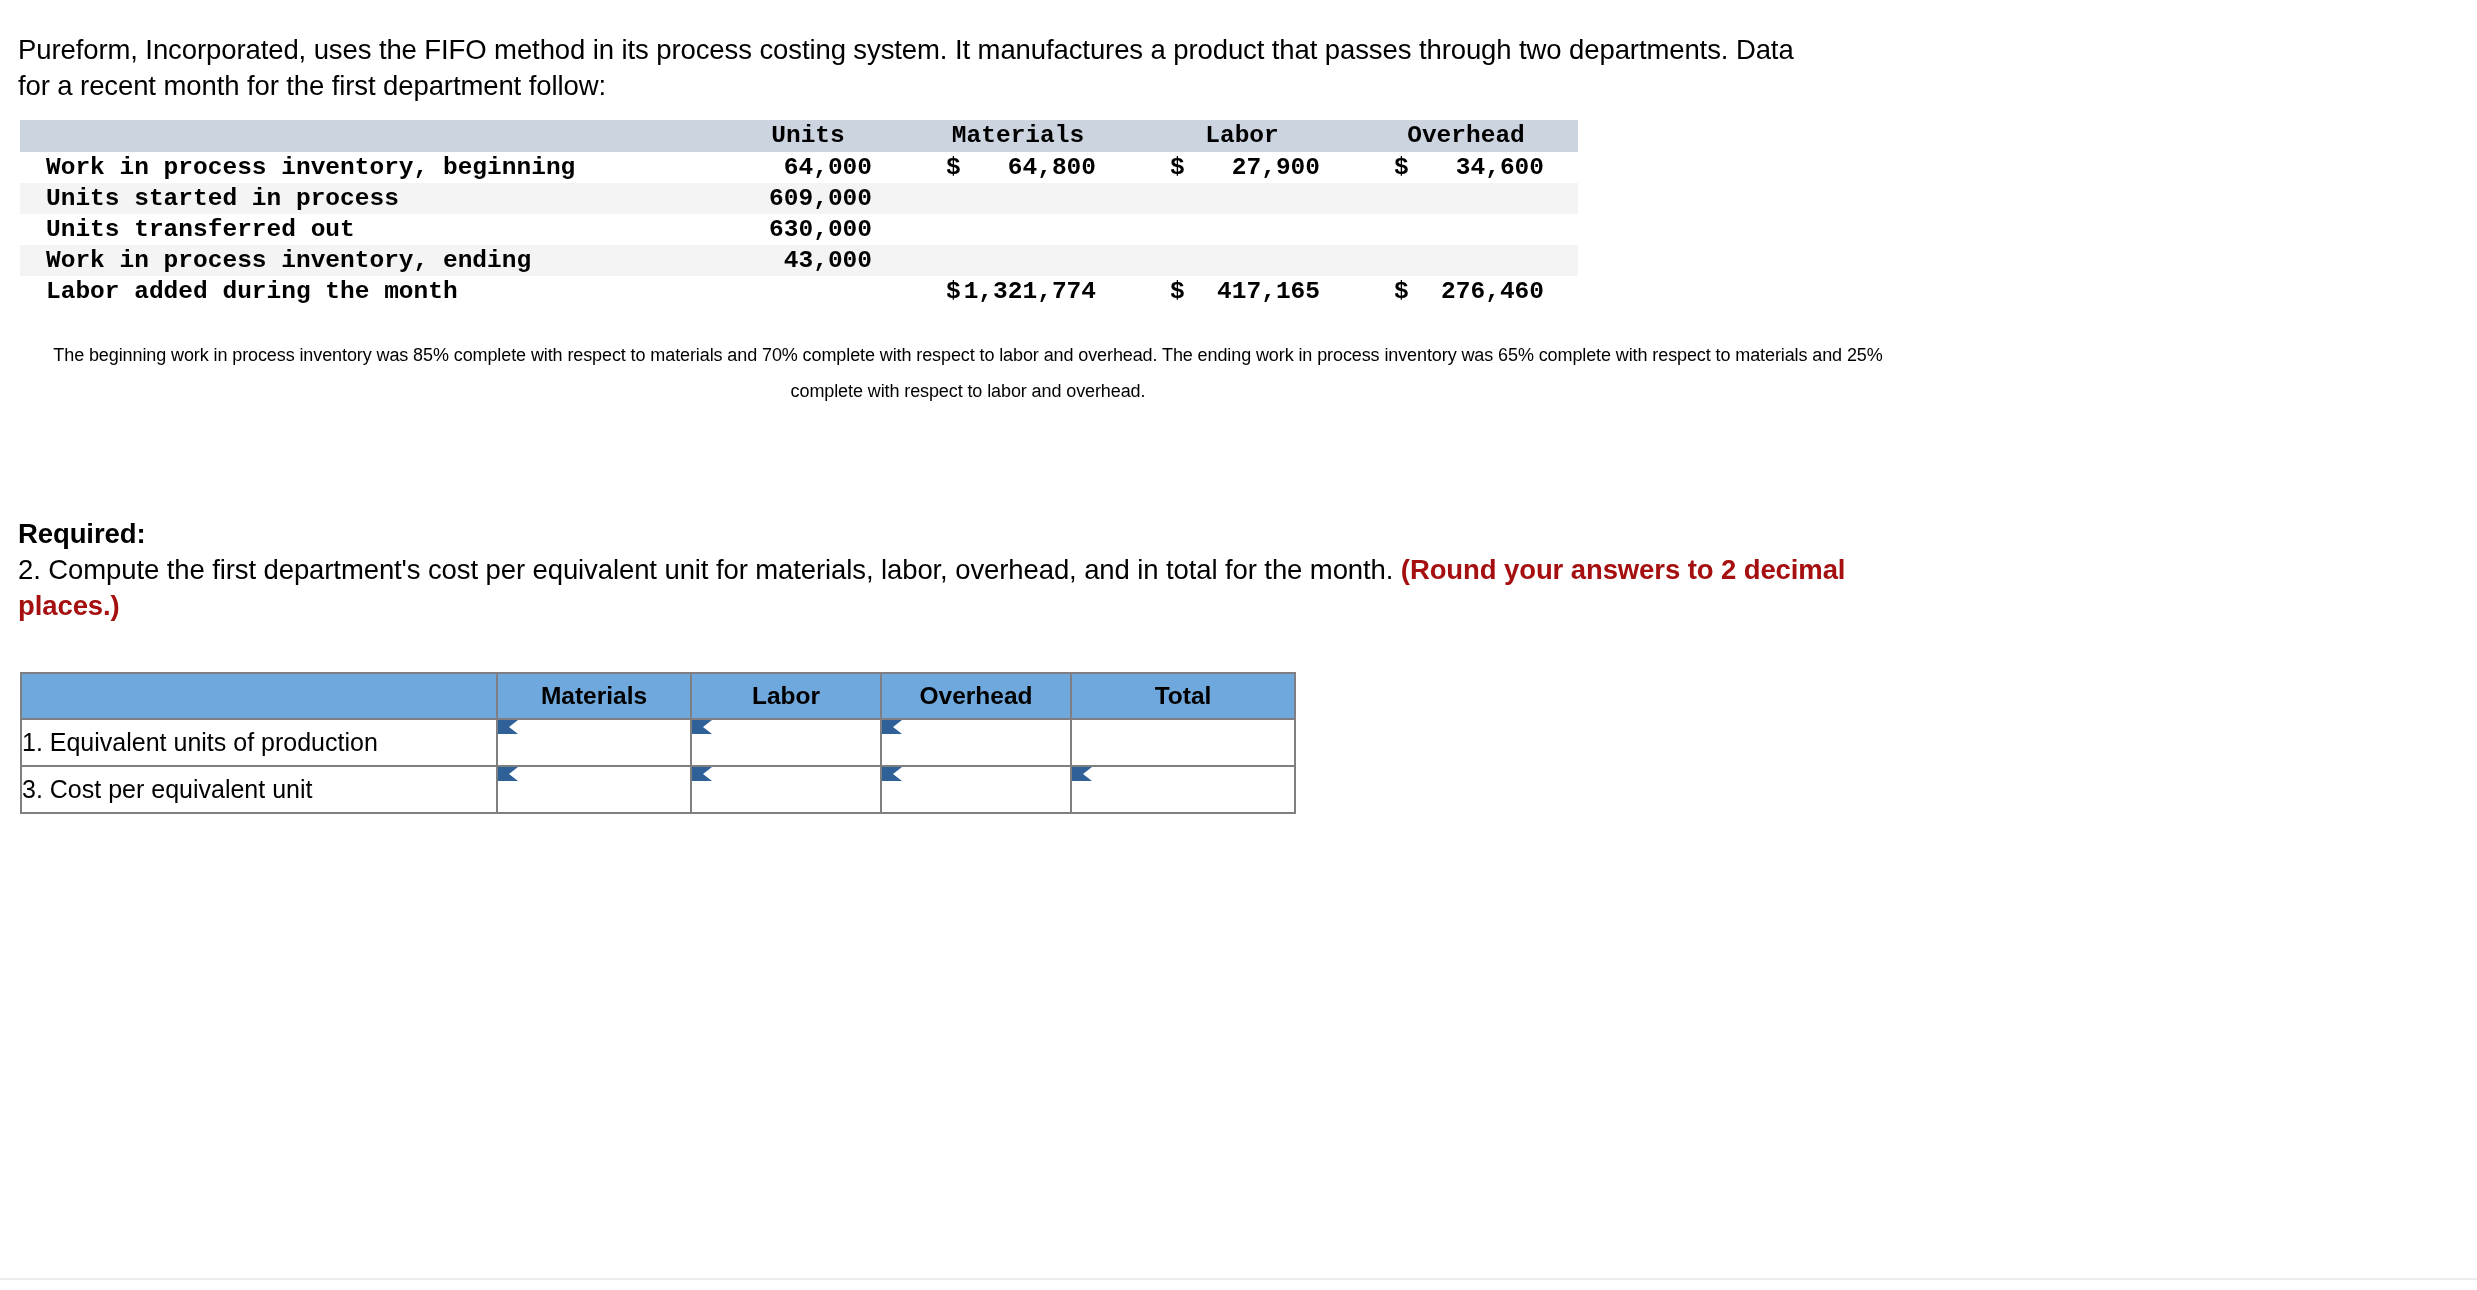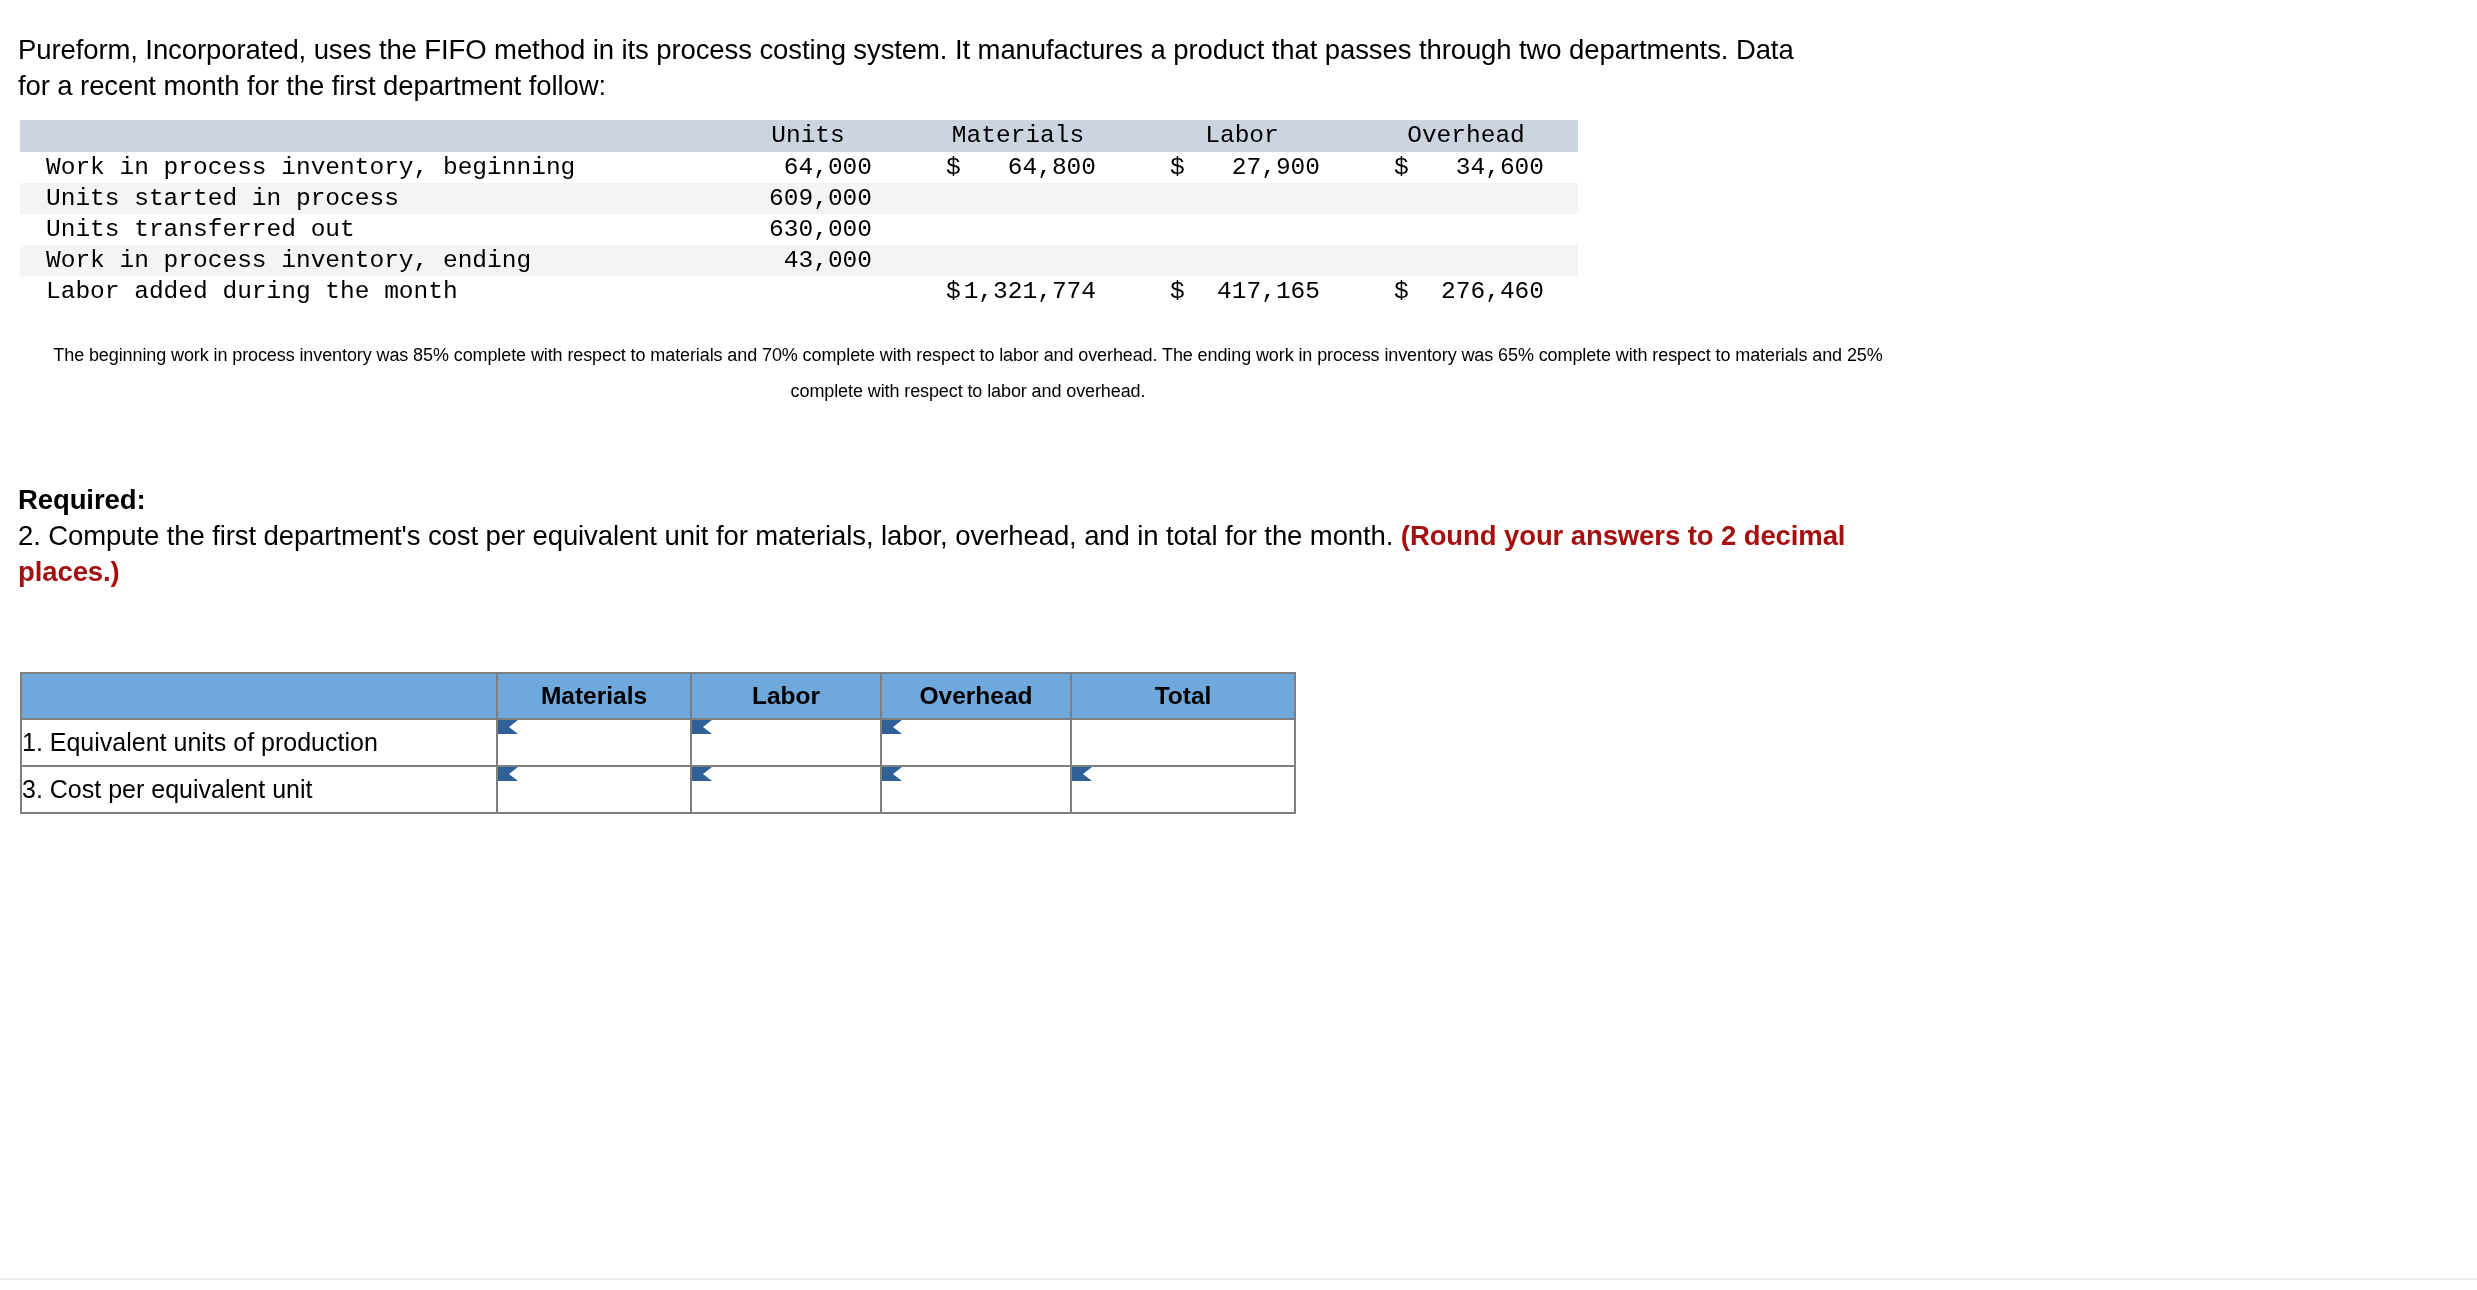--- a/index.html
+++ b/index.html
@@ -44,21 +44,21 @@
     width: 1558px;
     border-collapse: collapse;
     font-family: "Liberation Mono", "DejaVu Sans Mono", monospace;
     font-size: 24.5px;
   }
   .fact-table th, .fact-table td {
     padding: 0;
     height: 31px;
     line-height: 31px;
     white-space: nowrap;
-    font-weight: normal;
+    font-weight: bold;
   }
   .fact-table thead th {
     background: #ccd4e0;
     text-align: center;
     height: 32px;
     line-height: 32px;
   }
   .fact-table thead th.lbl { background: #ccd4e0; }
   .fact-table tbody tr.alt td { background: #f4f4f4; }
   .fact-table td.lbl {
@@ -102,21 +102,21 @@
   
   .required {
     position: absolute;
     left: 18px;
     top: 482px;
     width: 1880px;
     font-size: 27.5px;
     line-height: 36px;
     letter-spacing: -0.1px;
   }
-  .required .req-head { font-weight: bold; }
+  .required .req-head { font-weight: bold; margin-top: 34px; }
   .required .note {
     color: #a50f0f;
     font-weight: bold;
   }
 
   
   .ans-wrap {
     position: absolute;
     left: 20px;
     top: 672px;

